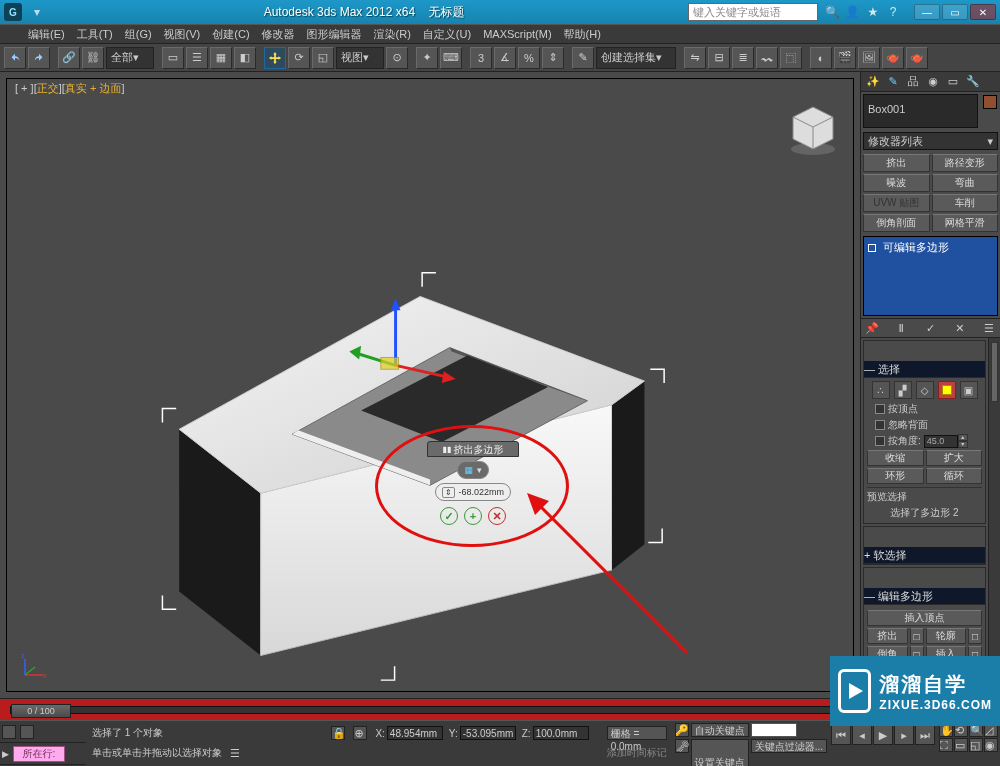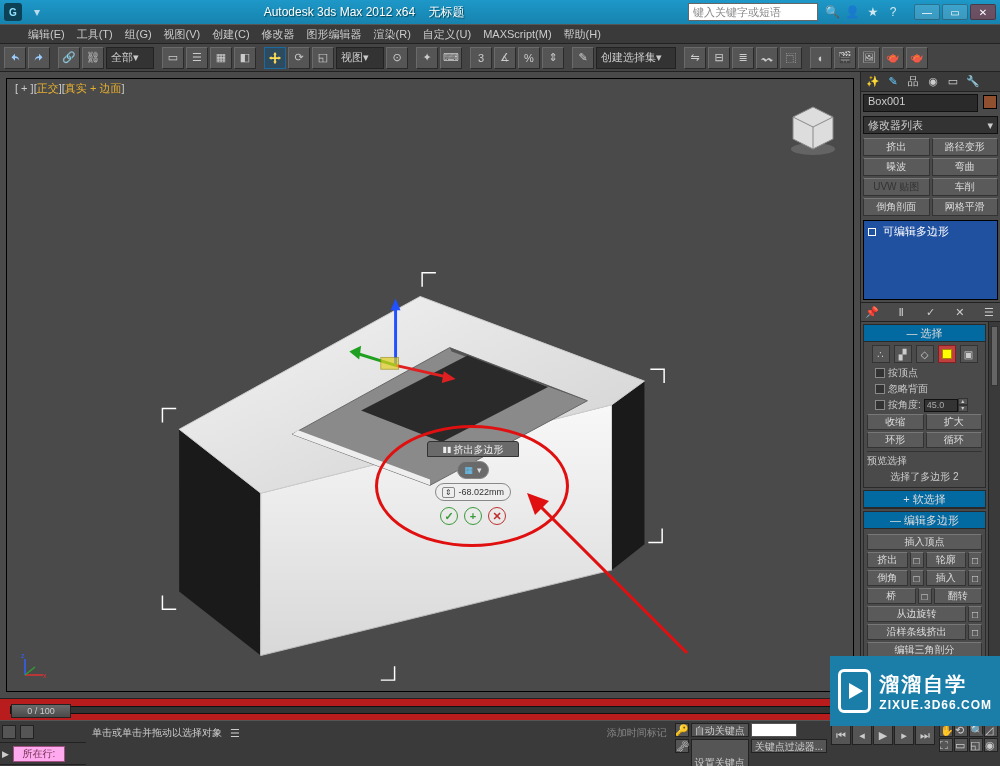--- a/index.html
+++ b/index.html
@@ -33,34 +33,34 @@
 .viewport-wrap { flex:1; position:relative; background:#4a4a4a; }
 .viewport { position:absolute; inset:6px; background:#4a4a4a; border:1px solid #000; }
 .vp-label { position:absolute; top:2px; left:8px; color:#ccc; font-size:11px; }
 .vp-label .active { color:#e8b030; }
 .vp-cube { position:absolute; top:20px; right:10px; width:60px; height:60px; }
 
 
 .right { width:140px; background:#4a4a4a; border-left:1px solid #222; display:flex; flex-direction:column; }
 .right-tabs { height:20px; background:#3a3a3a; display:flex; align-items:center; gap:4px; padding:0 4px; border-bottom:1px solid #222;}
 .right-tabs span{ width:16px;height:16px; display:flex;align-items:center;justify-content:center;}
-.obj-name { height:18px; background:#2a2a2a; border:1px solid #111; color:#ccc; font-size:11px; padding:0 4px; margin:2px; }
+.obj-name { height:34px; background:#2a2a2a; border:1px solid #111; color:#ccc; font-size:11px; padding:8px 4px; margin:2px; }
 .obj-color { width:14px; height:14px; background:#905030; border:1px solid #000; float:right; margin:3px;}
 .mod-drop { height:18px; background:#333; border:1px solid #111; color:#ccc; font-size:11px; padding:2px 4px; margin:2px; display:flex; justify-content:space-between; align-items:center;}
 .mod-buttons { display:grid; grid-template-columns:1fr 1fr; gap:2px; padding:2px; }
 .mod-buttons button { height:18px; background:#5a5a5a; border:1px solid #333; border-top-color:#777; color:#ddd; font-size:10px; }
 .mod-buttons button.sel { color:#333; }
 .blue-list { margin:2px; height:80px; background:#2050a0; border:1px solid #000; color:#fff; font-size:11px; padding:2px; }
 .blue-list .item { background:#2050a0; padding:1px 2px; display:flex; align-items:center; gap:7px;}
 .blue-list .sq { width:8px; height:8px; border:1px solid #fff; background:#2050a0;}
 .mini-tool { height:20px; display:flex; align-items:center; justify-content:space-between; padding:0 4px; border-top:1px solid #222; border-bottom:1px solid #222;}
 .mini-tool span{width:14px;height:14px;display:flex;align-items:center;justify-content:center;}
 
 .rollout { border:1px solid #2a2a2a; margin:2px; }
-.rollout-head { height:17px; background:#0369a1; border-bottom:1px solid #2a2a2a; color:#ddd; font-size:11px; text-align:center; line-height:17px; }
+.rollout-head { height:17px; background:#0f172a; border-bottom:1px solid #2a2a2a; color:#ddd; font-size:11px; text-align:left; line-height:17px;margin-top:20px; }
 .rollout-body { padding:3px; font-size:10px; }
 .sub-icons { display:flex; justify-content:center; gap:4px; margin-bottom:3px;}
 .sub-icons span { width:18px; height:18px; border:1px solid #333; background:#555; display:flex;align-items:center;justify-content:center;}
 .sub-icons span.on { background:#c04040; border-color:#802020;}
 .chk-row { display:flex; align-items:center; gap:3px; margin:2px 8px; }
 .chk { width:10px; height:10px; border:1px solid #888; background:#333; }
 .spin { display:flex; align-items:center; }
 .spin input { width:34px; height:13px; background:#333; border:1px solid #111; color:#aaa; font-size:9px; padding:0 2px;}
 .spin .arrows { width:10px; display:flex; flex-direction:column;}
 .spin .arrows span{height:7px;background:#555;border:1px solid #333;font-size:6px;line-height:5px;text-align:center;color:#ccc;}
@@ -466,20 +466,34 @@
       <div class="track-btn"></div>
       <div class="track-btn"></div>
     </div>
     <div class="track-row">
       <span style="font-size:9px;color:#ccc;margin:0 2px">▶</span>
       <div class="at-label">所在行:</div>
     </div>
   </div>
   <div class="status-mid">
     <div style="display:flex;align-items:center;height:20px;gap:8px">
+      <div class="prompt">选择了 1 个对象</div>
+      <div style="flex:1"></div>
+      <span class="axis-lock">🔒</span>
+      <span class="axis-lock">⊕</span>
+      <div class="coord">
+        <div class="coord-field">X:<input value="48.954mm" style=""></div>
+        <div class="coord-field">Y:<input value="-53.095mm" style=""></div>
+        <div class="coord-field">Z:<input value="100.0mm" style=""></div>
+      </div>
+      <div class="grid-field">
+          <span class="box">栅格 = 0.0mm</span>
+        </div>
+    </div>
+    <div style="display:flex;align-items:center;height:20px;gap:8px">
       <div class="prompt">单击或单击并拖动以选择对象</div>
       <span>☰</span>
       <div style="flex:1"></div>
       <span style="font-size:10px;color:#888">添加时间标记</span>
     </div>
   </div>
   <div class="status-right">
     <div style="display:flex;flex-direction:column;gap:2px">
       <div style="display:flex;gap:2px">
         <span class="axis-lock">🔑</span>

